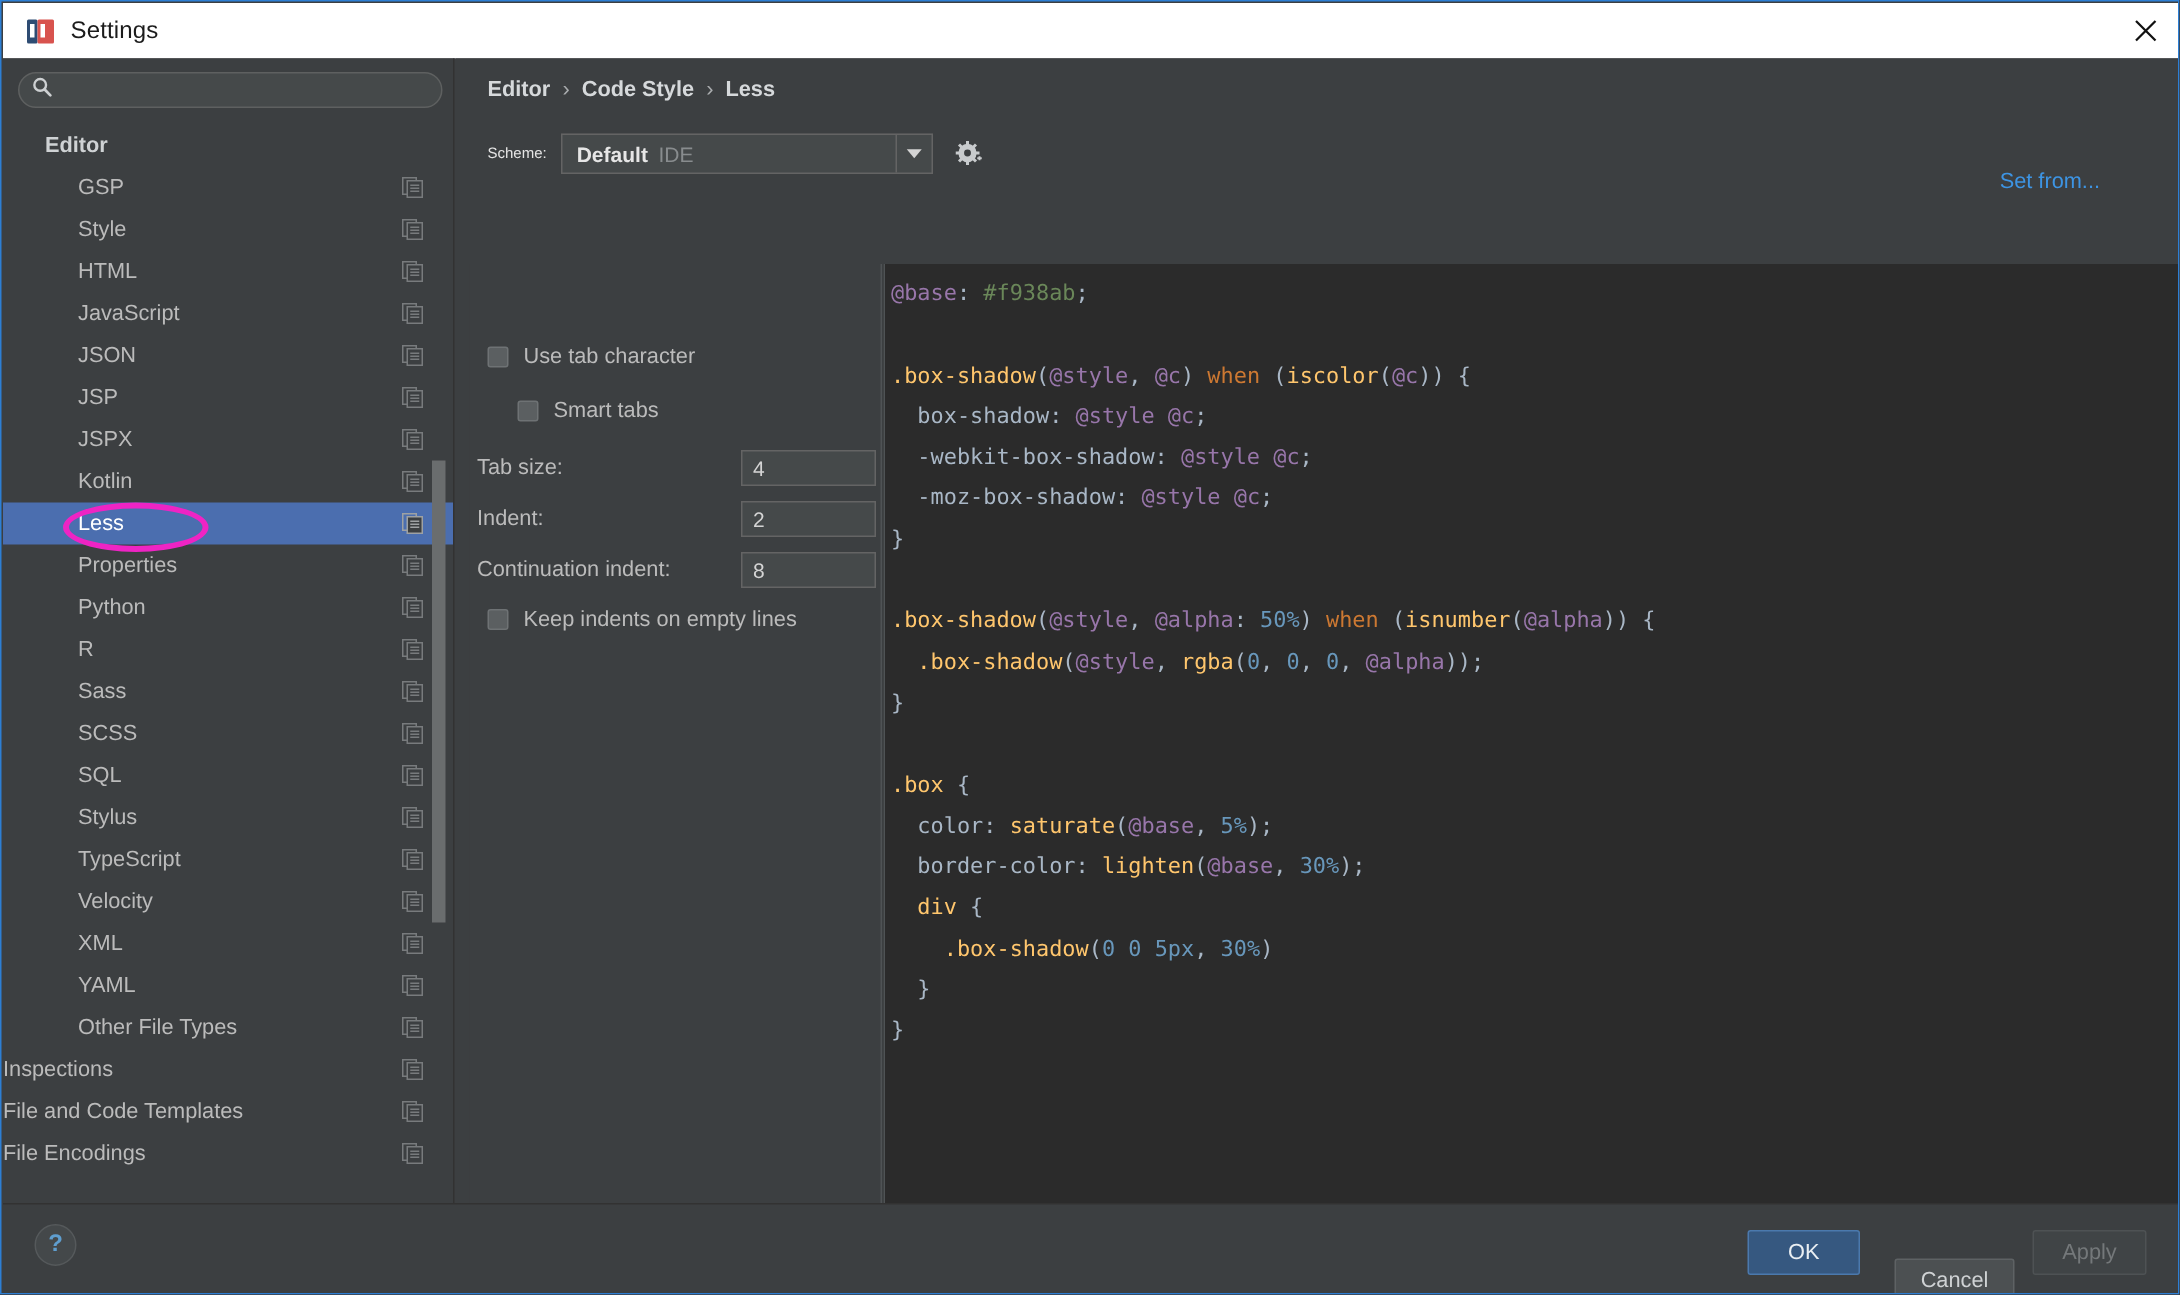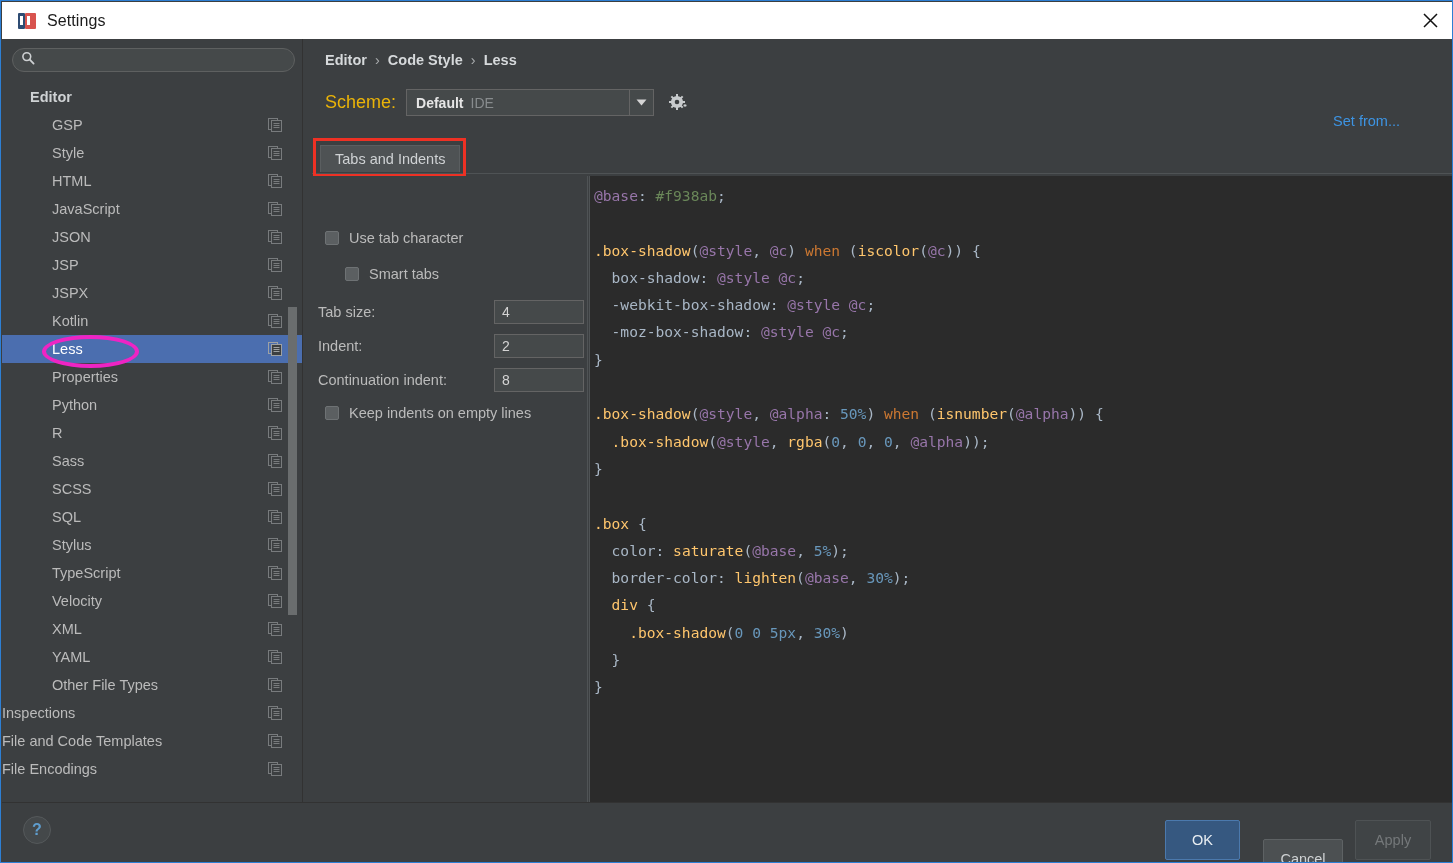--- a/index.html
+++ b/index.html
@@ -108,21 +108,21 @@
     position: absolute; left: 21px; top: 13px;
     font-size: 14.5px; color: #d6d9db; font-weight: bold;
     white-space: nowrap;
   }
   .breadcrumb .sep { color: #a9acae; font-weight: normal; padding: 0 4px; }
 
   .scheme-row {
     position: absolute; left: 21px; top: 50px;
     display: flex; align-items: center;
   }
-  .scheme-label { font-size: 18px; color: #eab308; margin-right: 10px; }
+  .scheme-label { font-size: 10px; color: #e5e5e5; margin-right: 10px; }
   .scheme-combo {
     width: 248px; height: 27px;
     background: #45494a; border: 1px solid #646464;
     display: flex; align-items: center; cursor: pointer;
   }
   .scheme-combo .val { font-size: 14px; color: #e6e6e6; font-weight: bold; padding-left: 9px;}
   .scheme-combo .sub { font-size: 14px; color: #888c8e; padding-left: 7px;}
   .scheme-combo .arrowbox {
     margin-left: auto; width: 24px; height: 25px;
     border-left: 1px solid #646464;
@@ -225,21 +225,21 @@
     position: absolute; left: 21px; top: 13px;
     width: 28px; height: 28px;
     border-radius: 50%;
     background: #44484a; border: 1px solid #55595b;
     display: flex; align-items: center; justify-content: center;
     color: #5f9ecf; font-size: 16px; font-weight: bold;
     cursor: pointer;
   }
   .btn {
     position: absolute; top: 17px;
-    height: 40px;
+    height: 30px;
     display: flex; align-items: center; justify-content: center;
     font-size: 14.5px;
     border-radius: 2px; cursor: pointer;
   }
   .btn-ok     { right: 213px; width: 75px; background: #365880; border: 1px solid #4b79ad; color: #e9eef2; }
   .btn-cancel { right: 110px; width: 80px; background: #4c5052; border: 1px solid #5e6264; color: #cfd2d4; margin-top: 19px; }
   .btn-apply  { right: 22px;  width: 76px; background: #404446; border: 1px solid #4e5254; color: #74787a; cursor: default;}
 
   
   .ellipse-annot {
@@ -516,24 +516,20 @@
                 </g>
             </g>
             <circle cx="8" cy="8" r="2.3" fill="#3c3f41"></circle>
             <path d="M14.5 11.5 L17.5 11.5 M16 10.2 L16 12.8" stroke="#c8cbcd" stroke-width="1.3"></path>
           </svg>
         </div>
       </div>
 
       <div class="setfrom">Set from...</div>
 
-      <div class="tabstrip">
-        <div class="tab">Tabs and Indents</div>
-        <div class="tab-annot"></div>
-      </div>
 
       <div class="options">
 
         <div class="opt-check" style="left:12px; top:54px;">
           <span class="cbox"></span>
           <span>Use tab character</span>
         </div>
 
         <div class="opt-check" style="left:32px; top:90px;">
           <span class="cbox"></span>

